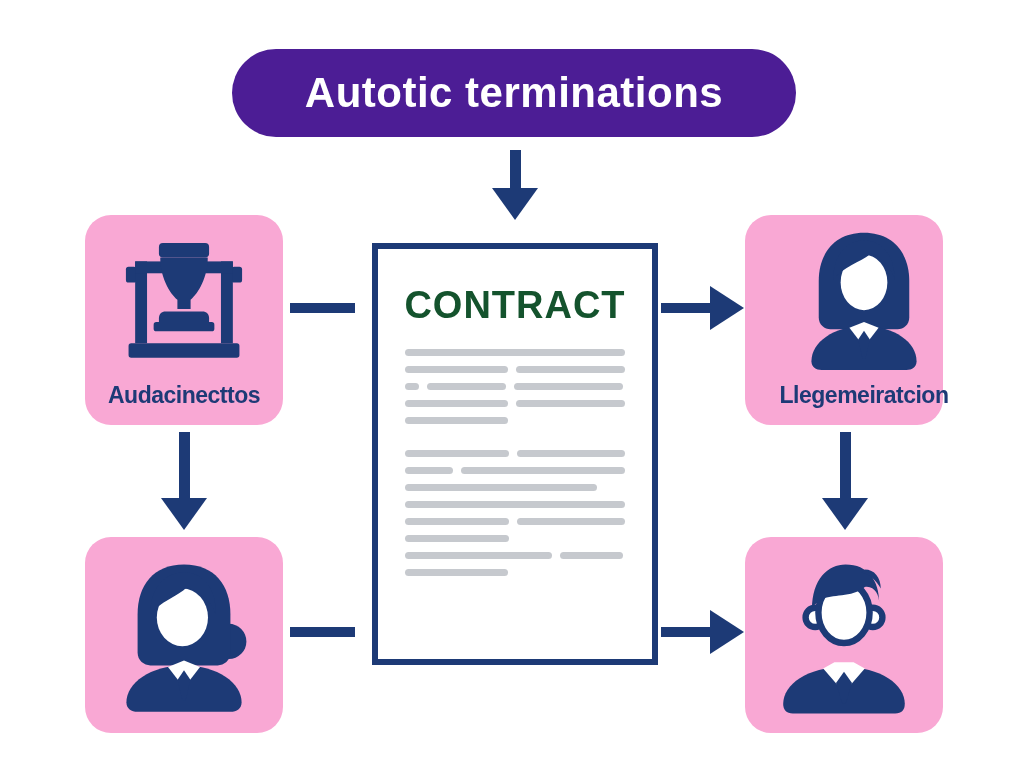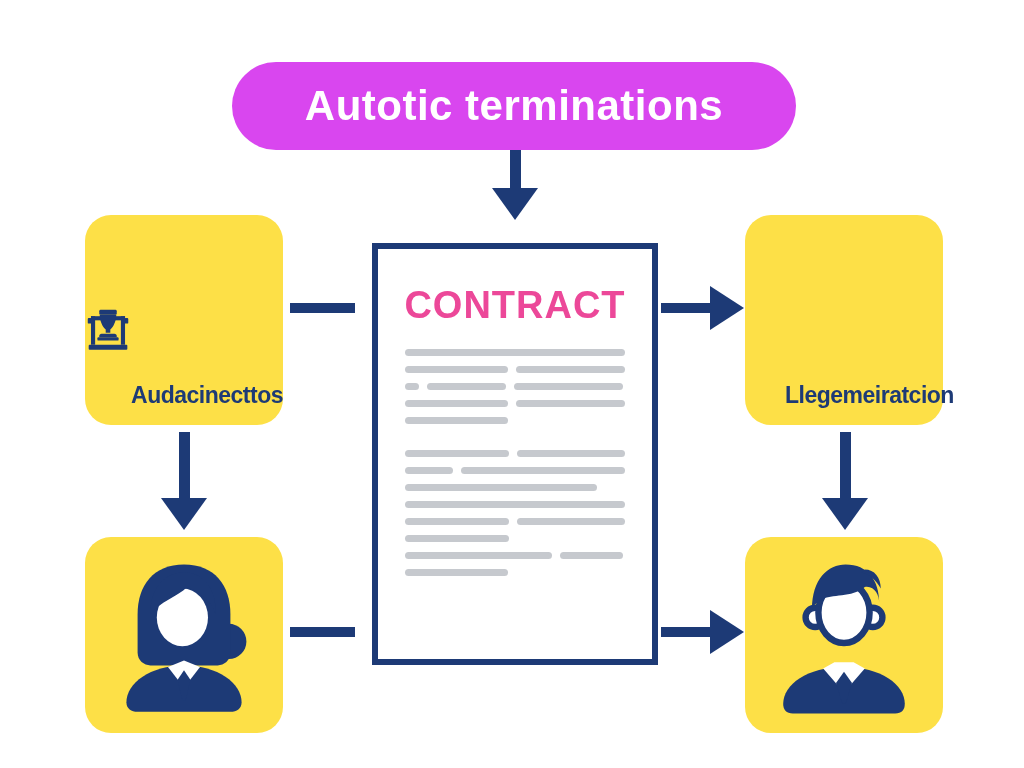--- a/index.html
+++ b/index.html
@@ -3,50 +3,50 @@
 <meta charset="utf-8">
 <style>
   * { margin: 0; padding: 0; box-sizing: border-box; }
   html, body { width: 1024px; height: 768px; background: #ffffff; overflow: hidden; }
   body { font-family: "Liberation Sans", "DejaVu Sans", sans-serif; }
 
   .canvas { position: relative; width: 1024px; height: 768px; background: #ffffff; }
 
   
   .title-pill {
-    position: absolute; left: 232px; top: 62px; width: 564px; height: 88px;
-    background: #d946ef; border-radius: 44px;
+    position: absolute; left: 232px; top: 49px; width: 564px; height: 88px;
+    background: #4c1d95; border-radius: 44px;
     display: flex; align-items: center; justify-content: center;
   }
   .title-pill span {
     color: #ffffff; font-size: 42px; font-weight: bold; letter-spacing: 0.5px;
   }
 
   
   .node {
-    position: absolute; background: #fde047; border-radius: 26px;
-    display: flex; flex-direction: row; align-items: center;
+    position: absolute; background: #f9a8d4; border-radius: 26px;
+    display: flex; flex-direction: column; align-items: center;
   }
   .node-tl { left: 85px;  top: 215px; width: 198px; height: 210px; padding-top: 20px; }
   .node-tr { left: 745px; top: 215px; width: 198px; height: 210px; padding-top: 12px; padding-left: 40px; }
   .node-bl { left: 85px;  top: 537px; width: 198px; height: 196px; justify-content: center; }
   .node-br { left: 745px; top: 537px; width: 198px; height: 196px; justify-content: center; }
   .node-label {
     color: #1d3a76; font-size: 23px; font-weight: bold; margin-top: auto; margin-bottom: 16px;
     white-space: nowrap; letter-spacing: -0.5px;
   }
   .icon-svg { display: block; }
 
   
   .contract {
     position: absolute; left: 372px; top: 243px; width: 286px; height: 422px;
     background: #ffffff; border: 6px solid #1d3a76;
   }
   .contract-title {
-    margin-top: 35px; text-align: center; color: #ec4899;
+    margin-top: 35px; text-align: center; color: #14532d;
     font-size: 38px; font-weight: bold; letter-spacing: 1px;
   }
   .doc-lines {
     margin-top: 22px; padding: 0 27px;
     display: flex; flex-direction: column; row-gap: 10px;
   }
   .doc-row { display: flex; column-gap: 8px; }
   .doc-row.para-break { margin-top: 16px; }
   .bar { height: 7px; border-radius: 3.5px; background: #c6c9ce; }
 

